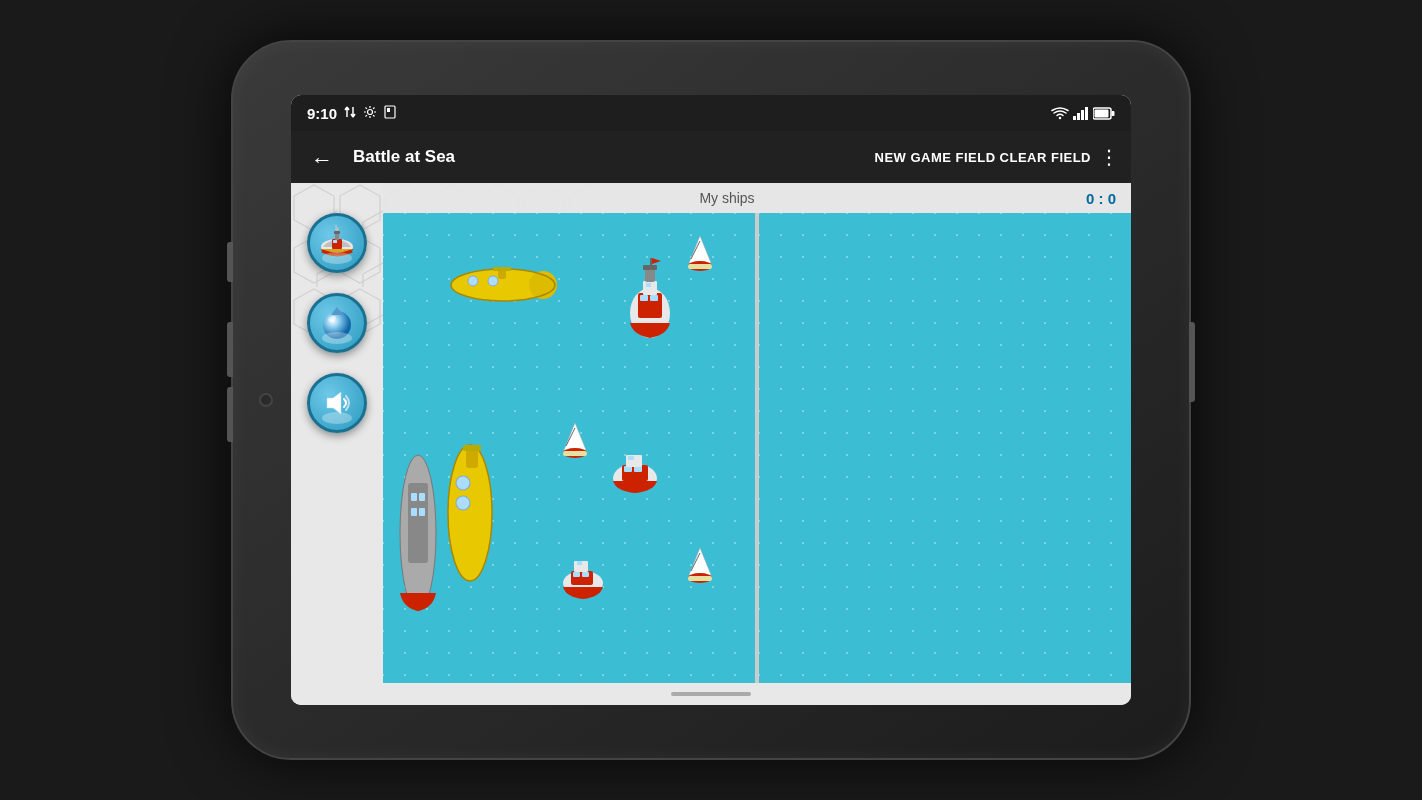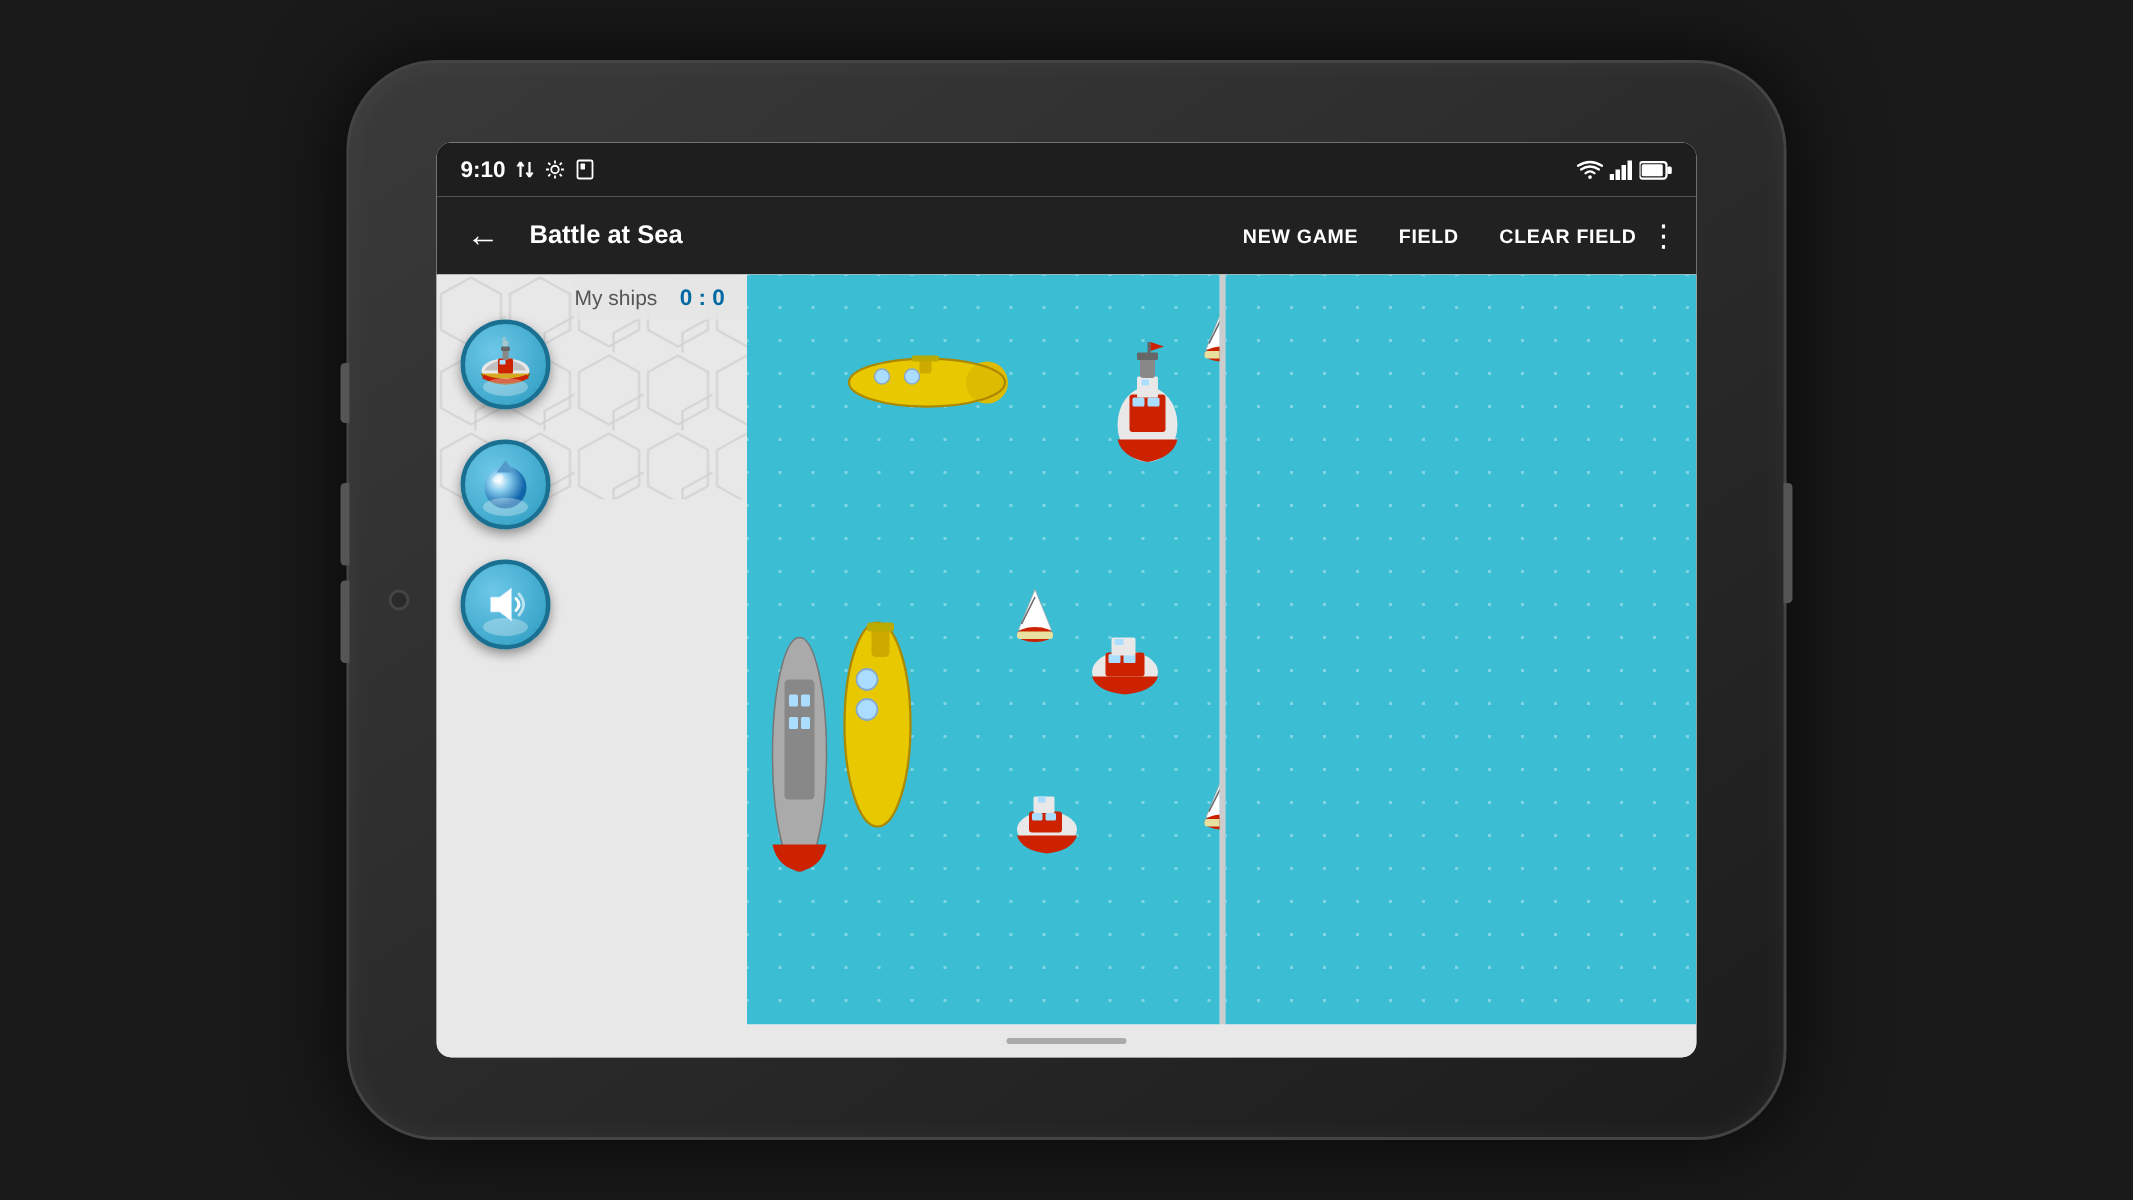--- a/index.html
+++ b/index.html
@@ -95,21 +95,21 @@
       align-items: center;
       justify-content: space-between;
       padding: 0 16px;
       color: white;
       font-size: 14px;
       font-family: sans-serif;
       flex-shrink: 0;
     }
     .status-left {
       display: flex;
-      align-items: center;
+      align-items: flex-start;
       gap: 6px;
     }
     .status-right {
       display: flex;
       align-items: center;
       gap: 4px;
     }
 
     
     .action-bar {
@@ -131,21 +131,21 @@
     }
     .action-bar .title {
       font-size: 17px;
       font-weight: bold;
       flex: 1;
       margin-left: 4px;
     }
     .action-bar .menu-items {
       display: flex;
       align-items: center;
-      gap: 27px;
+      gap: 4px;
     }
     .action-bar .menu-item {
       font-size: 13px;
       font-weight: bold;
       color: white;
       cursor: pointer;
       letter-spacing: 0.5px;
     }
     .action-bar .more-btn {
       font-size: 20px;
@@ -200,21 +200,21 @@
       background: rgba(255,255,255,0.3);
       border-radius: 50%;
     }
 
     
     .boards-container {
       flex: 1;
       position: relative;
       z-index: 2;
       display: flex;
-      flex-direction: row;
+      flex-direction: column;
     }
 
     .boards-header {
       display: flex;
       height: 30px;
       align-items: center;
       background: rgba(230, 230, 230, 0.9);
     }
     .board-label {
       flex: 1;

